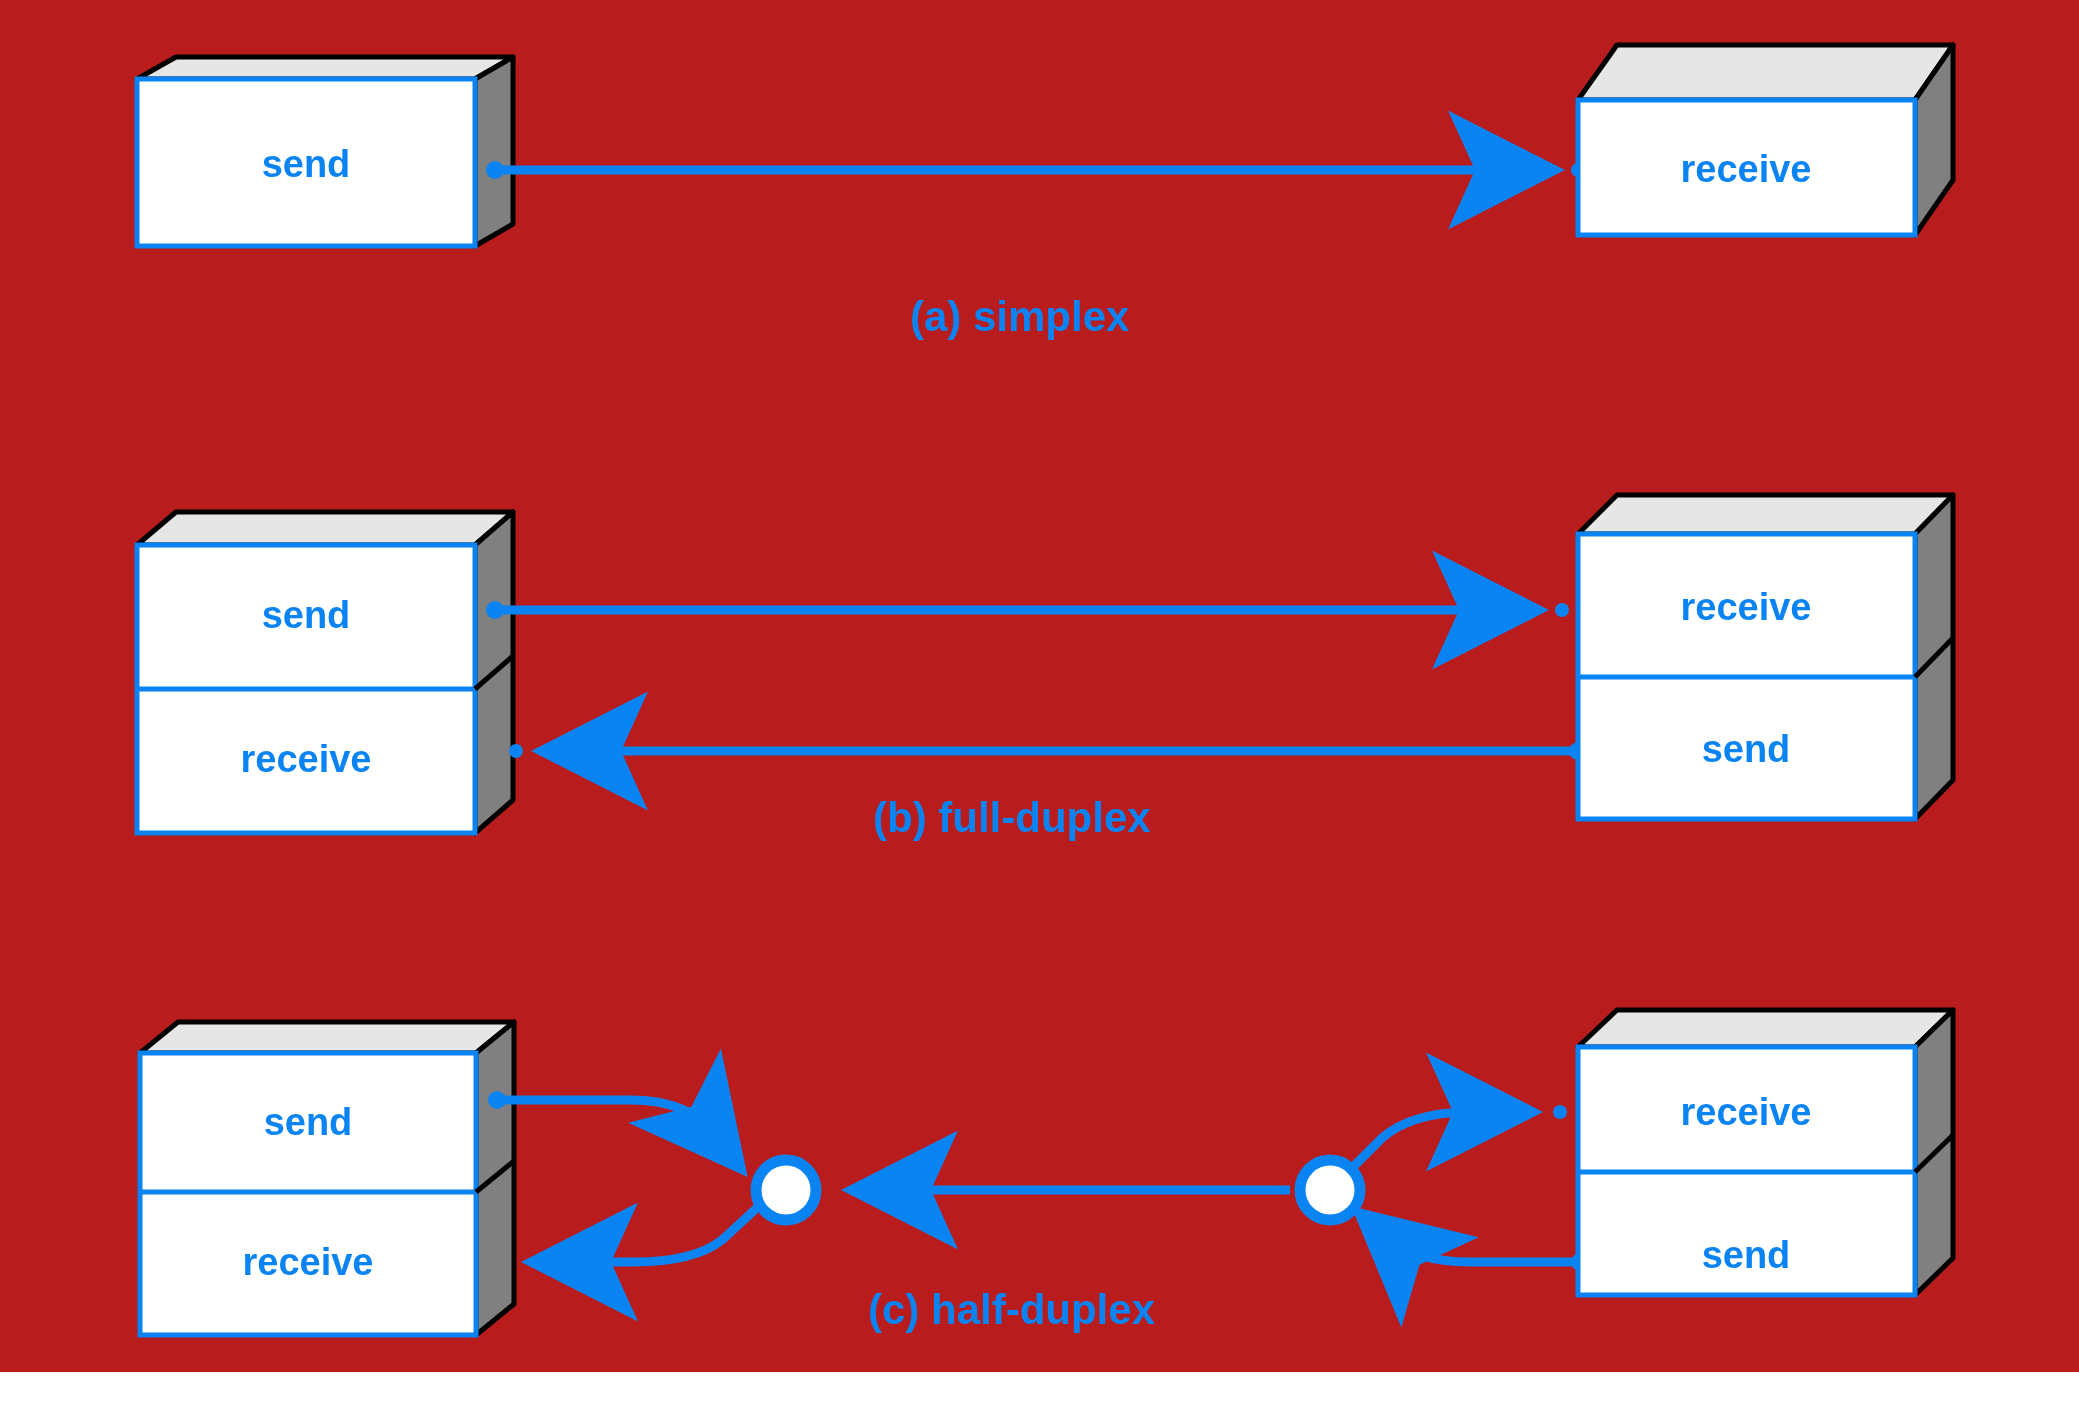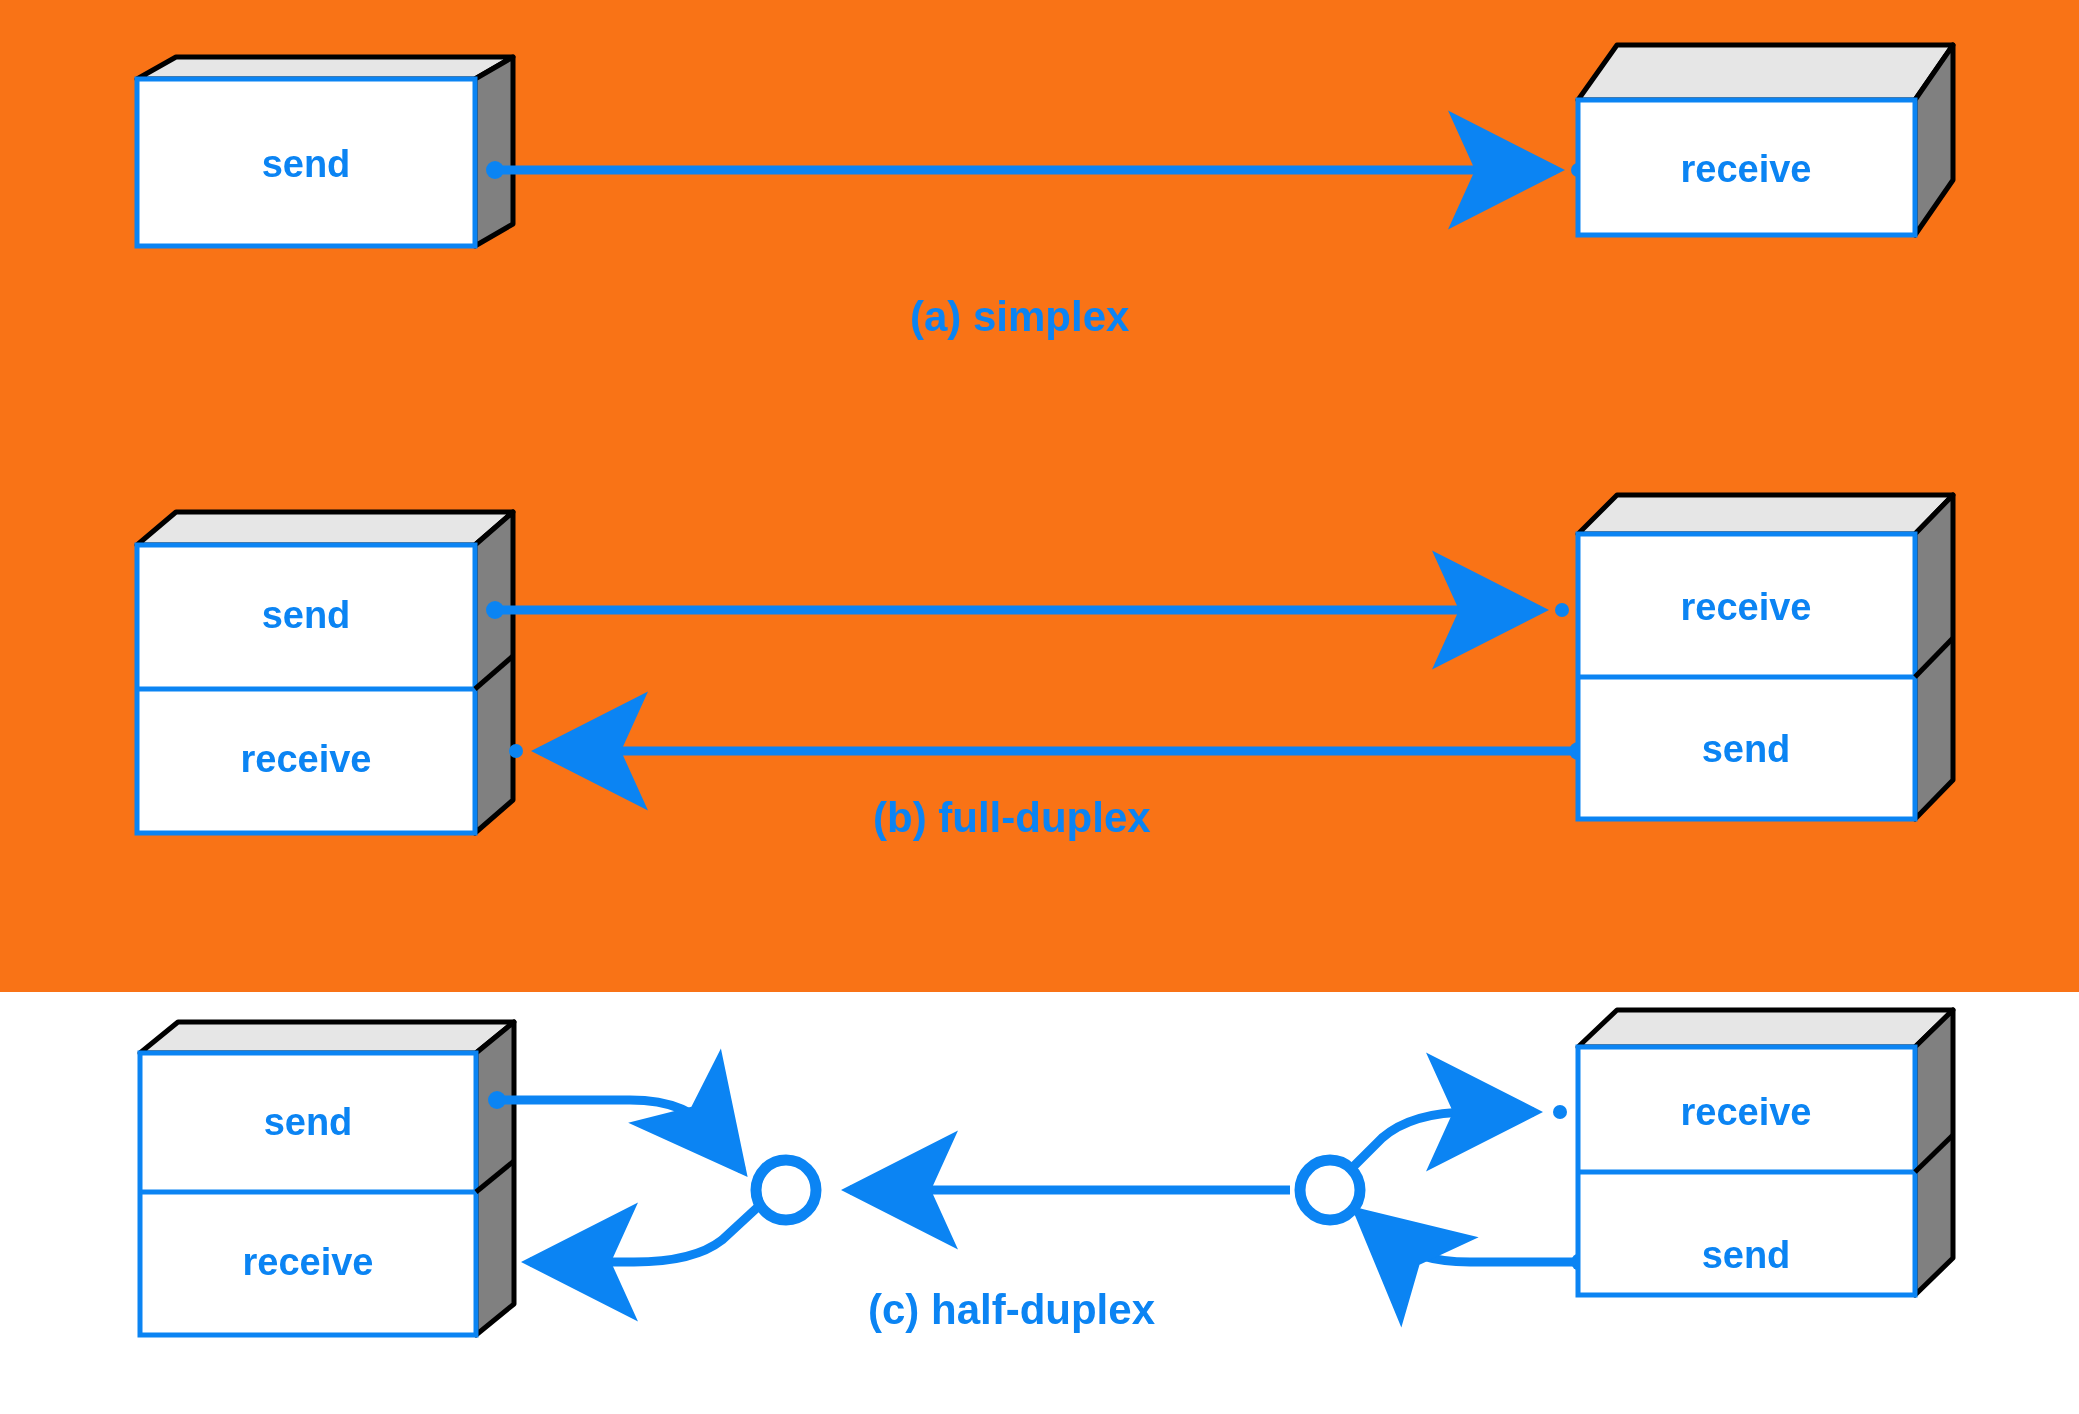--- a/index.html
+++ b/index.html
@@ -9,22 +9,22 @@
   }
   body {
     width: 2079px;
     height: 1414px;
     font-family: "Liberation Sans", sans-serif;
     overflow: hidden;
   }
   #stage {
     position: relative;
     width: 2079px;
-    height: 992px;
-    background: #f97316;
+    height: 1372px;
+    background: #b91c1c;
   }
   #diagram-svg {
     position: absolute;
     left: 0;
     top: 0;
     width: 2079px;
     height: 1414px;
     display: block;
   }
   .box-label {

